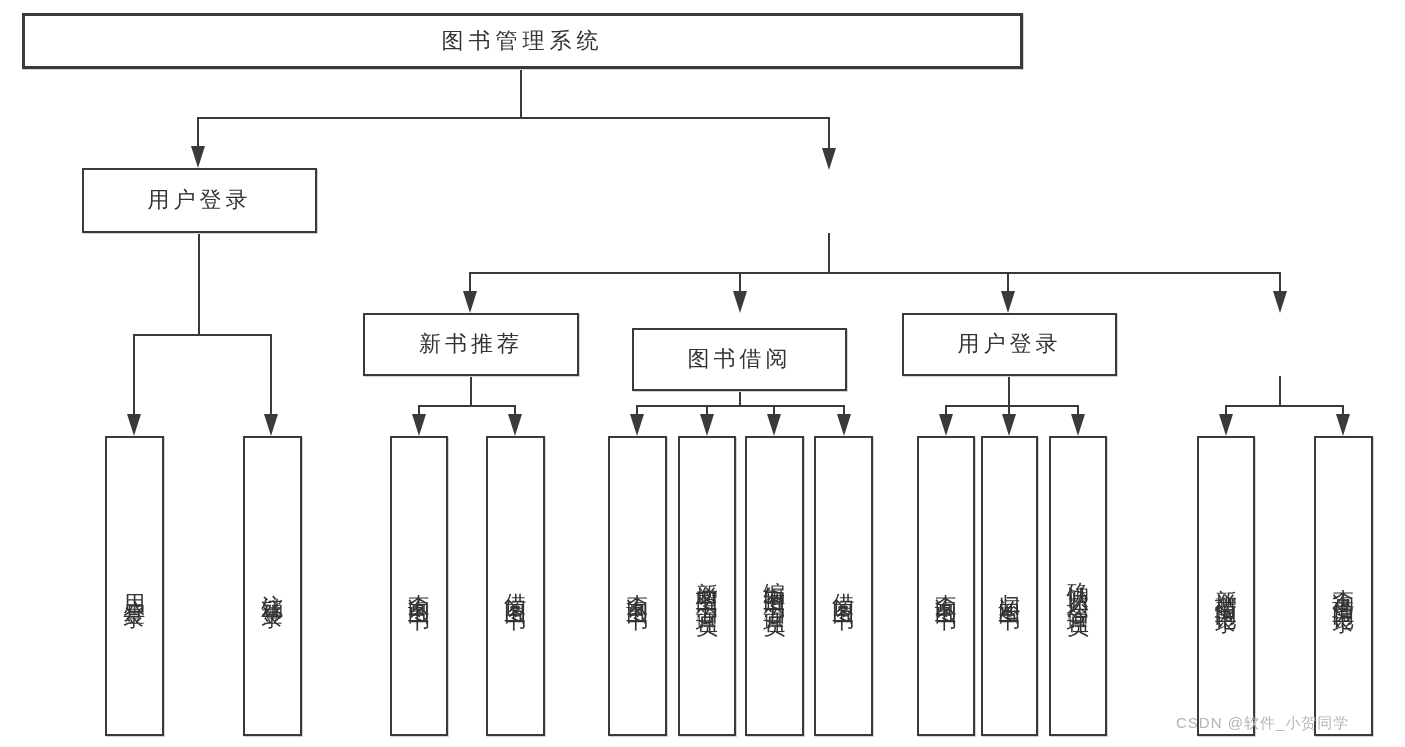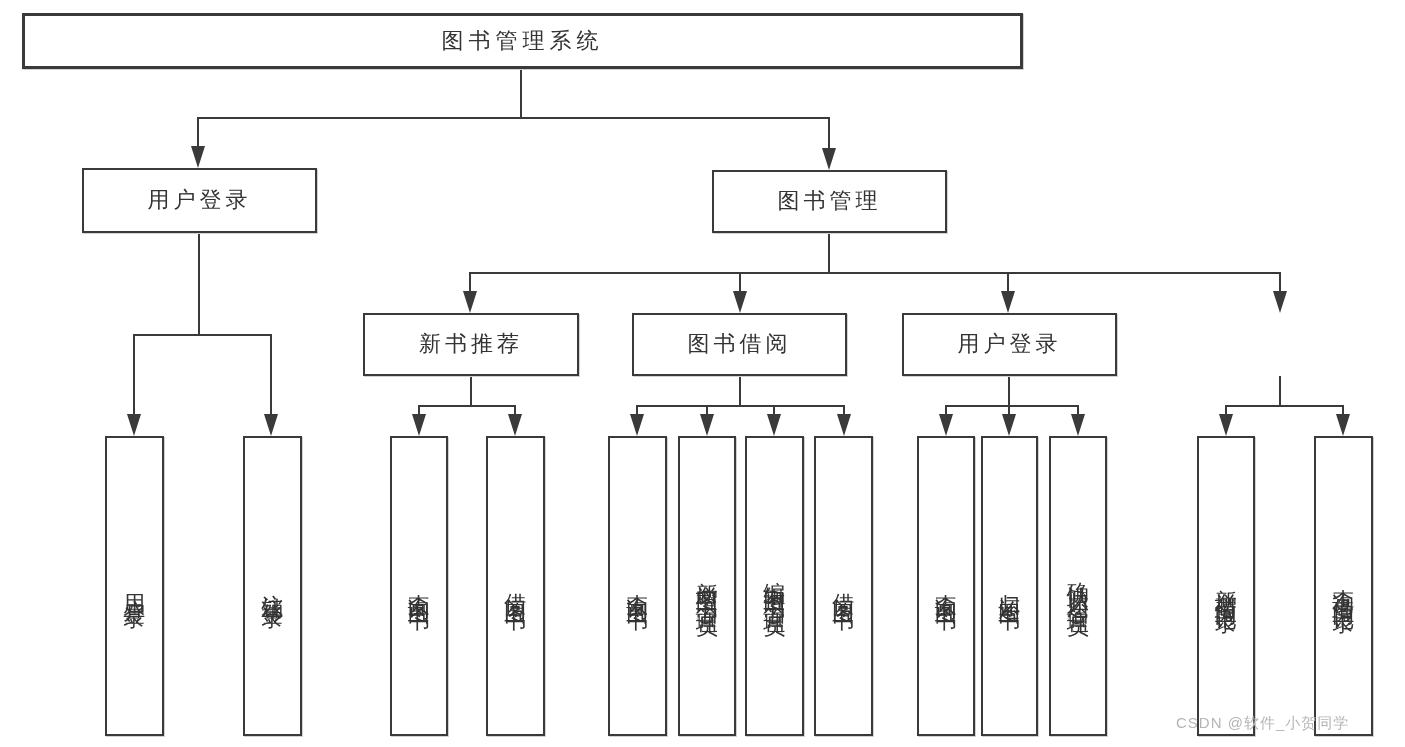--- a/index.html
+++ b/index.html
@@ -84,28 +84,25 @@
     <path class="arrow" d="M1219,414 h14 L1226,436 Z M1336,414 h14 L1343,436 Z"></path>
   </svg>
 
   <div class="node root" style="left:22px;top:13px;width:1001px;height:56px;">
     <span class="h-label">图书管理系统</span>
   </div>
 
   <div class="node" style="left:82px;top:168px;width:235px;height:65px;">
     <span class="h-label">用户登录</span>
   </div>
-  <div class="node" style="left:712px;top:170px;width:235px;height:63px;">
-    <span class="h-label">图书管理</span>
-  </div>
 
   <div class="node" style="left:363px;top:313px;width:216px;height:63px;">
     <span class="h-label">新书推荐</span>
   </div>
-  <div class="node" style="left:632px;top:313px;width:215px;height:63px;">
+  <div class="node" style="left:632px;top:328px;width:215px;height:63px;">
     <span class="h-label">图书借阅</span>
   </div>
   <div class="node" style="left:902px;top:313px;width:215px;height:63px;">
     <span class="h-label">用户登录</span>
   </div>
 
   <div class="node leaf" style="left:105px;top:436px;width:59px;height:300px;">
     <span class="v-label">用户登录</span>
   </div>
   <div class="node leaf" style="left:243px;top:436px;width:59px;height:300px;">

